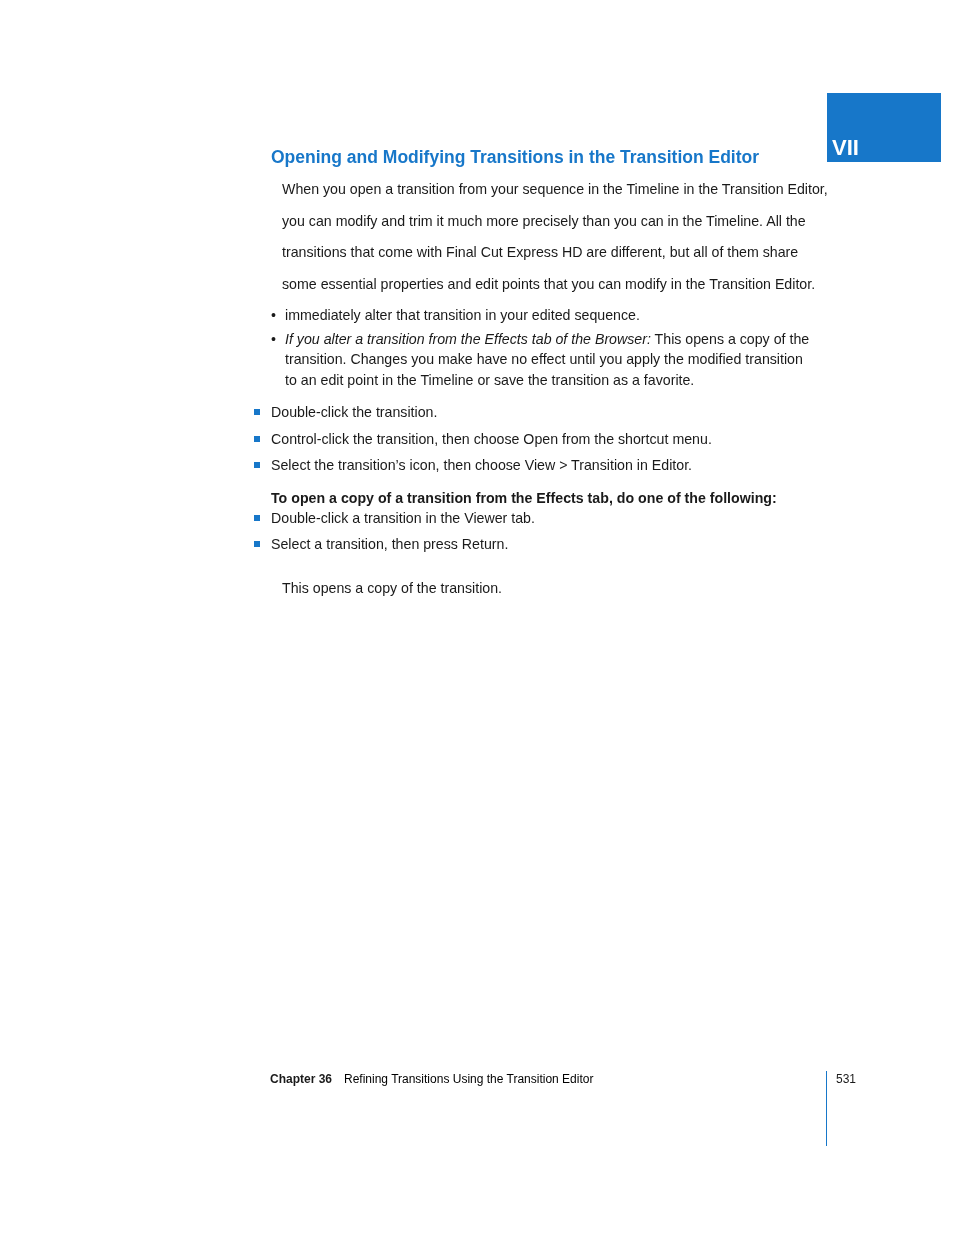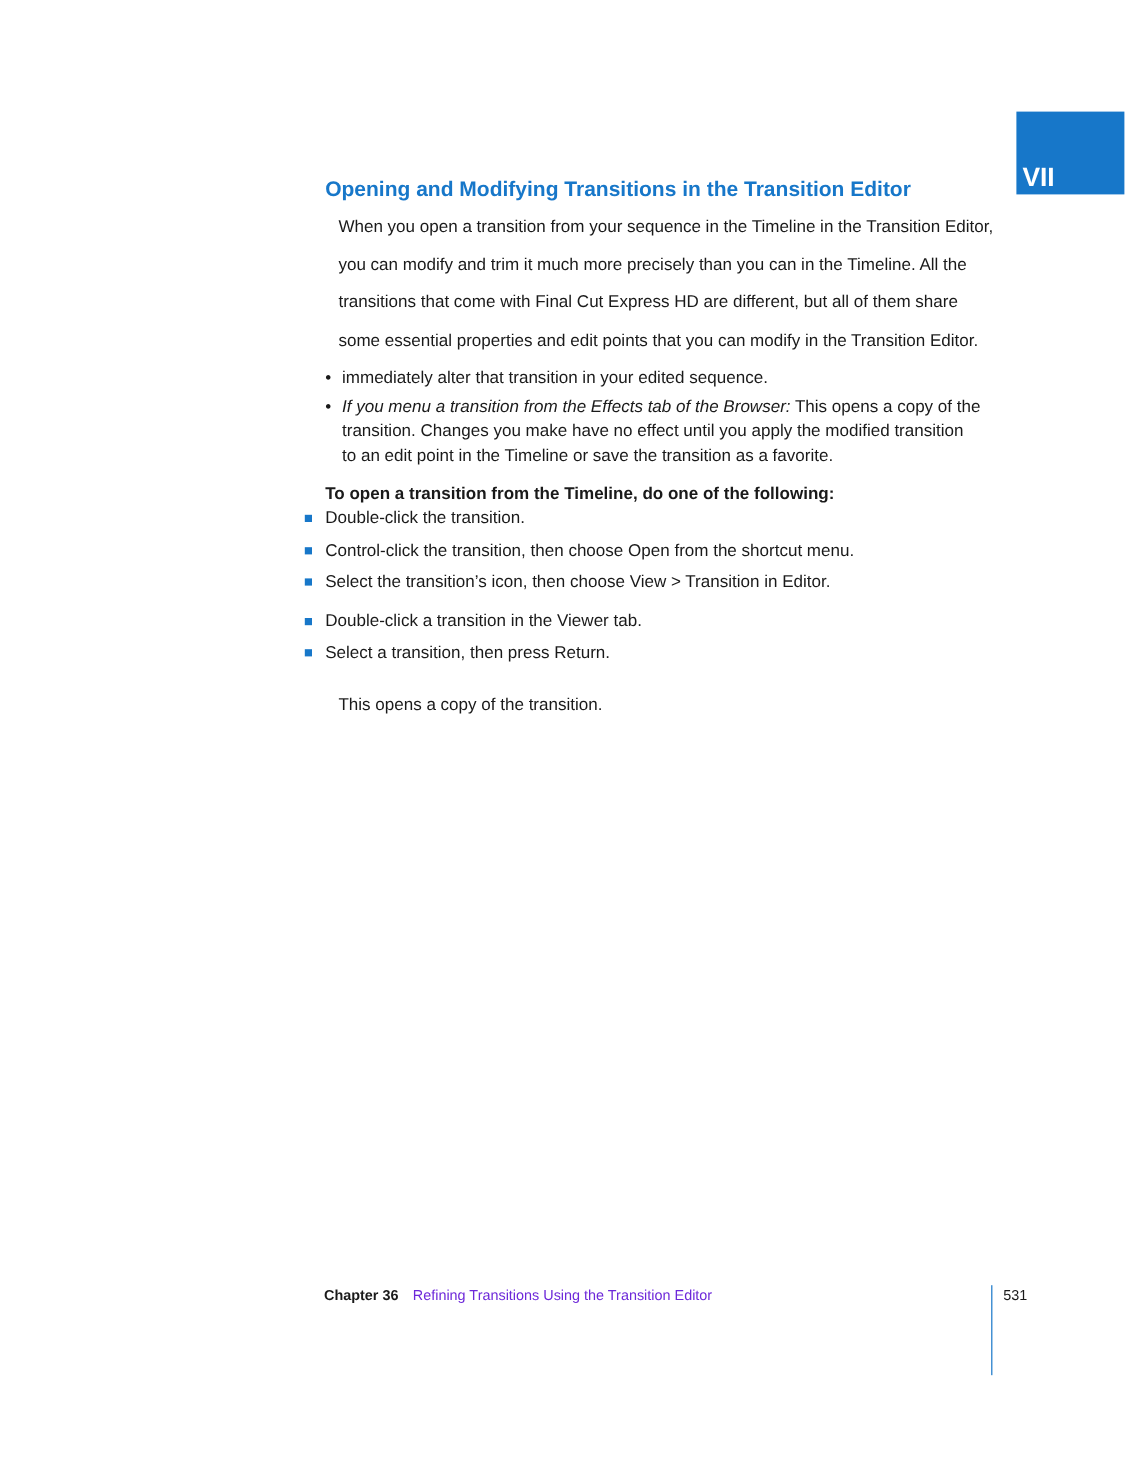--- a/index.html
+++ b/index.html
@@ -1,36 +1,36 @@
 <!DOCTYPE html>
 <html><head>
 <meta charset="utf-8">
 <style>
   html, body { margin: 0; padding: 0; background: #ffffff; }
   body { width: 954px; height: 1235px; position: relative; overflow: hidden;
          font-family: "Liberation Sans", "DejaVu Sans", sans-serif; color: #1a1a1a; }
-  .part-tab { position: absolute; left: 847px; top: 93px; width: 90px; height: 69px;
+  .part-tab { position: absolute; left: 827px; top: 93px; width: 114px; height: 69px;
               background: #1777c9; }
   .part-tab span { position: absolute; left: 5px; bottom: 3px; color: #ffffff;
                    font-weight: bold; font-size: 22px; letter-spacing: 0px; line-height: 1; }
   .content { position: absolute; left: 271px; top: 146px; width: 560px; }
   .h2 { color: #1777c9; font-size: 17.5px; line-height: 22px; margin: 0; white-space: nowrap; }
   .p { font-size: 14.2px; line-height: 20.5px; margin: 11px; white-space: nowrap; }
   .dot-list { margin: 2px 0 0 0; padding: 0; list-style: none; }
   .dot-list li { position: relative; padding-left: 14px; font-size: 14.2px; line-height: 20.5px;
                  margin-bottom: 3px; white-space: nowrap; }
   .dot-list li .dot { position: absolute; left: 0; top: 0; }
   .dot-list li em { font-style: italic; }
   .lead { font-weight: bold; font-size: 14.2px; line-height: 20px; margin: 0; white-space: nowrap; }
   .sq-list { margin: 0; padding: 0; list-style: none; }
   .sq-list li { position: relative; font-size: 14.2px; line-height: 20px; margin-bottom: 6.5px;
                 white-space: nowrap; }
   .sq { position: absolute; left: -17px; top: 7px; width: 6px; height: 6px; background: #1777c9; }
   .footer-chapter { position: absolute; left: 270px; top: 1072px; font-size: 12px; font-weight: bold; text-align: right; }
-  .footer-title { position: absolute; left: 344px; top: 1072px; font-size: 12px; color: #6d28d9; }
+  .footer-title { position: absolute; left: 344px; top: 1072px; font-size: 12px; color: #000000; }
   .footer-rule { position: absolute; left: 826px; top: 1071px; width: 1px; height: 75px; background: #1777c9; }
   .footer-page { position: absolute; left: 836px; top: 1072px; font-size: 12px; }
 </style>
 </head>
 <body>
 
 <div class="part-tab">
   <span>VII</span>
 </div>
 
@@ -44,35 +44,35 @@
     <p class="p">some essential properties and edit points that you can modify in the Transition Editor.</p>
   </div>
 
   <ul class="dot-list">
     <li>
       <span class="dot">•</span>
       <div>immediately alter that transition in your edited sequence.</div>
     </li>
     <li>
       <span class="dot">•</span>
-      <div><em>If you menu a transition from the Effects tab of the Browser:</em><span> This opens a copy of the</span></div>
+      <div><em>If you alter a transition from the Effects tab of the Browser:</em><span> This opens a copy of the</span></div>
       <div>transition. Changes you make have no effect until you apply the modified transition</div>
       <div>to an edit point in the Timeline or save the transition as a favorite.</div>
     </li>
   </ul>
 
   <div style="height:9px"></div>
-  <p class="lead">To open a transition from the Timeline, do one of the following:</p>
   <ul class="sq-list">
     <li><span class="sq"></span><span>Double-click the transition.</span></li>
     <li><span class="sq"></span><span>Control-click the transition, then choose Open from the shortcut menu.</span></li>
     <li><span class="sq"></span><span>Select the transition’s icon, then choose View &gt; Transition in Editor.</span></li>
   </ul>
 
   <div style="height:6px"></div>
+  <p class="lead">To open a copy of a transition from the Effects tab, do one of the following:</p>
   <ul class="sq-list">
     <li><span class="sq"></span><span>Double-click a transition in the Viewer tab.</span></li>
     <li><span class="sq"></span><span>Select a transition, then press Return.</span></li>
   </ul>
   <div style="height:6px"></div>
   <p class="p">This opens a copy of the transition.</p>
 </div>
 
 <div class="footer-chapter">Chapter 36</div>
 <div class="footer-title">Refining Transitions Using the Transition Editor</div>

